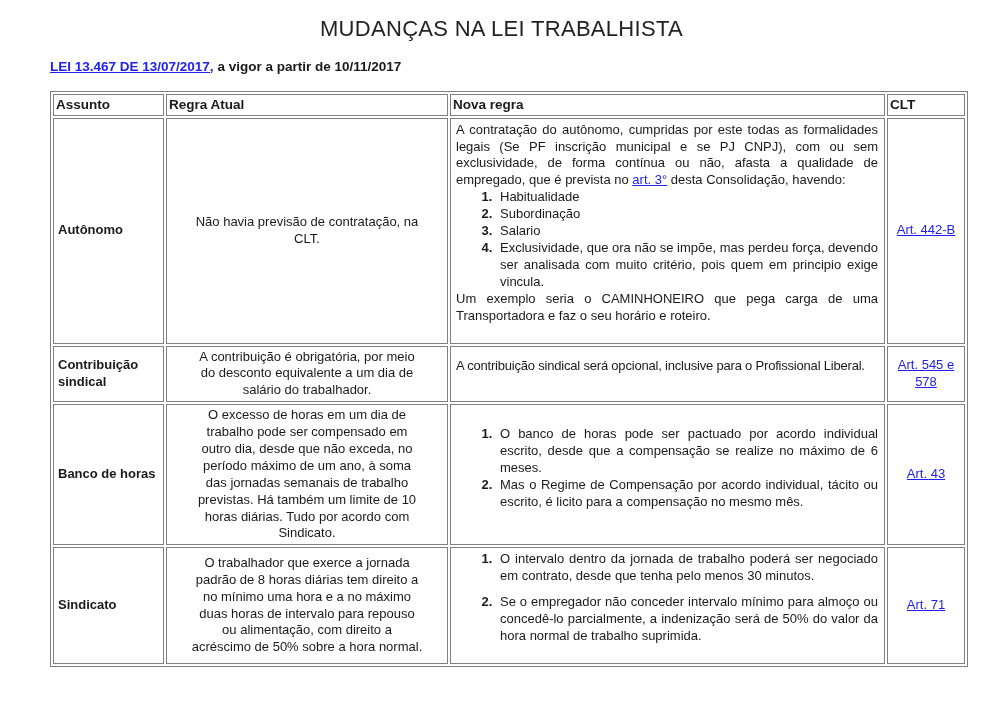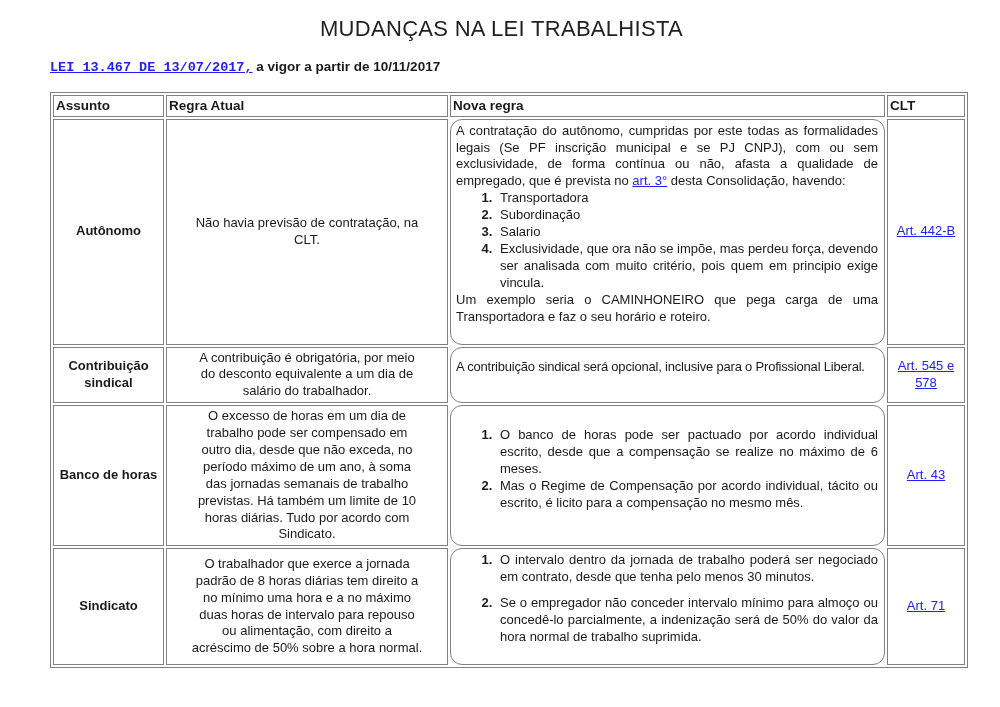--- a/index.html
+++ b/index.html
@@ -22,21 +22,21 @@
   .subtitle {
     font-size: 13.5px;
     font-weight: 700;
     margin-bottom: 17px;
   }
   a.link {
     color: #2222ee;
     text-decoration: underline;
     cursor: pointer;
   }
-  .subtitle a.link { font-weight: 700; font-family: Liberation Mono, monospace; }
+  .subtitle a.link { font-weight: 700; }
 
   table.law-table {
     border-collapse: separate;
     border-spacing: 2px;
     border: 1px solid #808080;
     table-layout: fixed;
     width: 903px;
     background: #ffffff;
   }
   .law-table th, .law-table td {
@@ -58,31 +58,30 @@
   col.c-nova    { width: 435px; }
   col.c-clt     { width: 78px;  }
 
   tr.r1 { height: 226px; }
   tr.r2 { height: 55px;  }
   tr.r3 { height: 104px; }
   tr.r4 { height: 102px; }
 
   td.assunto {
     font-weight: 700;
-    text-align: center;
+    text-align: left;
     padding: 2px 4px;
   }
   td.regra {
     text-align: center;
     padding: 2px 24px;
   }
   td.nova {
     text-align: justify;
     padding: 3px 6px 18px 5px;
-    border-radius: 12px;
   }
   td.clt {
     text-align: center;
     padding: 2px 4px;
   }
   td.nova p.just { text-align: justify; }
   td.nova ol {
     margin: 0 0 0 0;
     padding-left: 40px;
   }
@@ -136,21 +135,21 @@
       </tr>
     </thead>
     <tbody>
 
       <tr class="r1">
         <td class="assunto">Autônomo</td>
         <td class="regra">Não havia previsão de contratação, na CLT.</td>
         <td class="nova">
           <p class="just"><span>A contratação do autônomo, cumpridas por este todas as formalidades legais (Se PF inscrição municipal e se PJ CNPJ), com ou sem exclusividade, de forma contínua ou não, afasta a qualidade de empregado, que é prevista no </span><a class="link">art. 3°</a><span> desta Consolidação, havendo:</span></p>
           <ol>
-            <li>Transportadora</li>
+            <li>Habitualidade</li>
             <li>Subordinação</li>
             <li>Salario</li>
             <li>Exclusividade, que ora não se impõe, mas perdeu força, devendo ser analisada com muito critério, pois quem em principio exige vincula.</li>
           </ol>
           <p class="just">Um exemplo seria o CAMINHONEIRO que pega carga de uma Transportadora e faz o seu horário e roteiro.</p>
         </td>
         <td class="clt"><a class="link">Art. 442-B</a></td>
       </tr>
 
       <tr class="r2">

